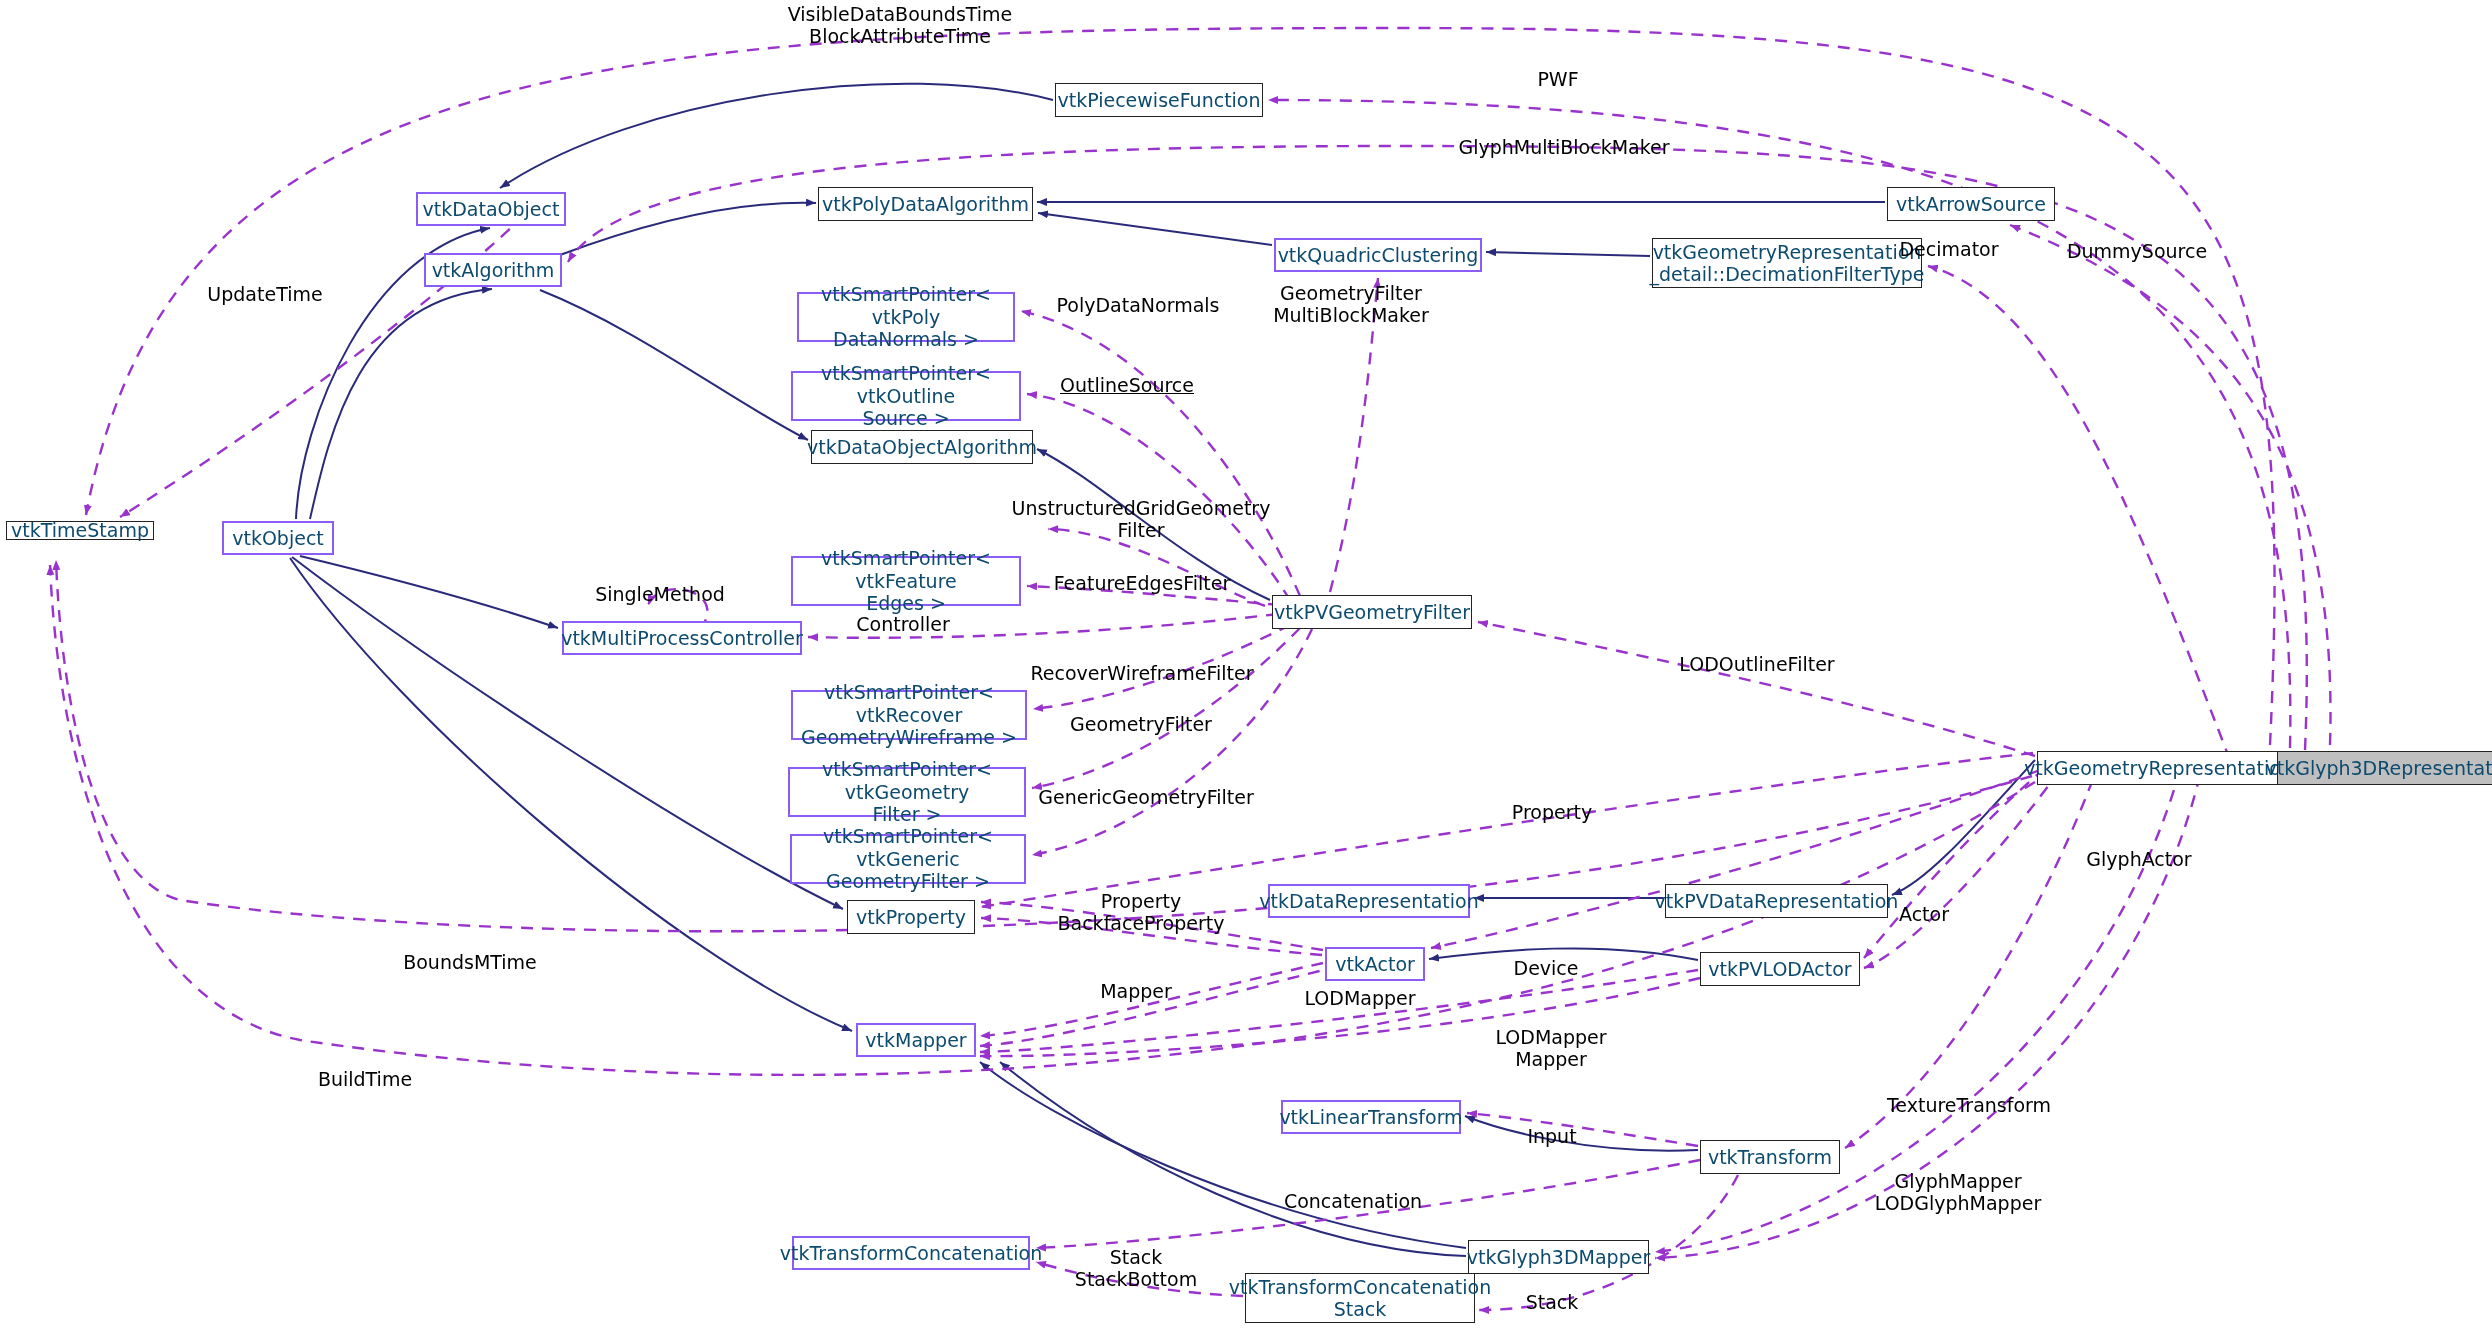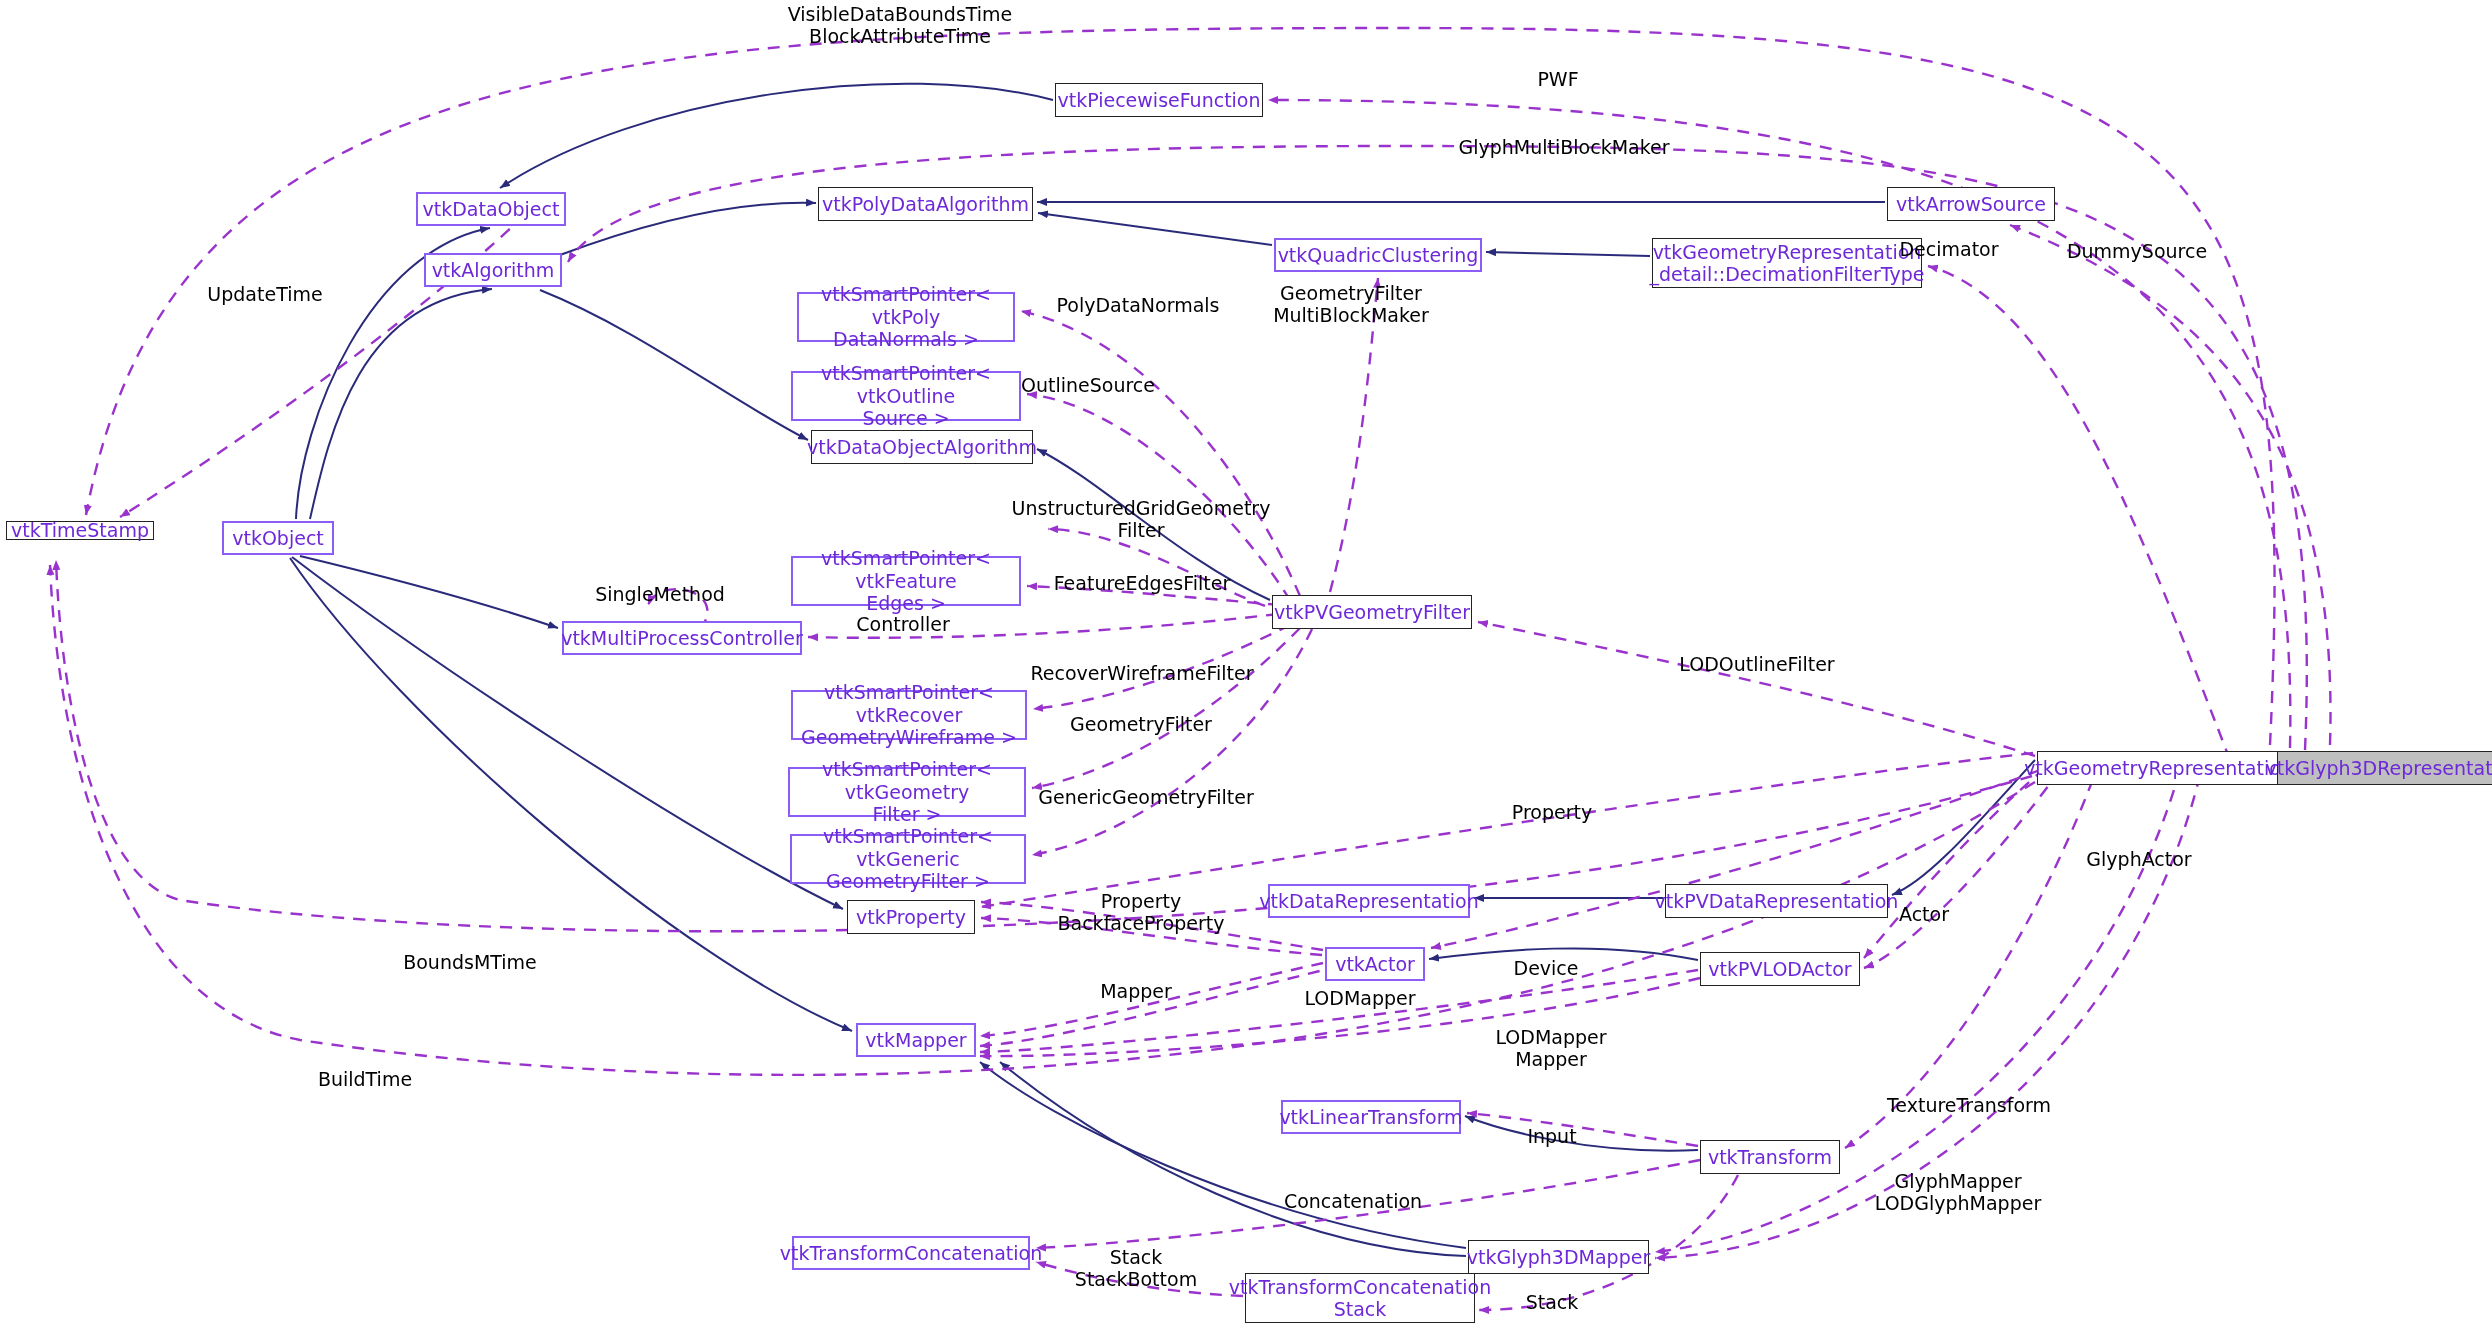--- a/index.html
+++ b/index.html
@@ -27,21 +27,21 @@
     position: absolute;
     box-sizing: border-box;
     background: #ffffff;
     border: 1px solid #222222;
     display: flex;
     align-items: center;
     justify-content: center;
     text-align: center;
     font-size: 19px;
     line-height: 1.18;
-    color: #6d28d9;
+    color: #0c4a6e;
     white-space: pre-line;
     padding: 1px 4px;
     z-index: 5;
   }
   .node.red {
     border: 2px solid #8b5cf6;
   }
   .node.cur {
     background: #bfbfbf;
     border: 1px solid #222222;
@@ -291,21 +291,21 @@
   <div class="edge-label" style="left:900px; top:3px;">VisibleDataBoundsTime
 BlockAttributeTime</div>
   <div class="edge-label" style="left:1558px; top:68px;">PWF</div>
   <div class="edge-label" style="left:1564px; top:136px;">GlyphMultiBlockMaker</div>
   <div class="edge-label" style="left:265px; top:283px;">UpdateTime</div>
   <div class="edge-label" style="left:1949px; top:238px;">Decimator</div>
   <div class="edge-label" style="left:2137px; top:240px;">DummySource</div>
   <div class="edge-label" style="left:1351px; top:282px;">GeometryFilter
 MultiBlockMaker</div>
   <div class="edge-label" style="left:1138px; top:294px;">PolyDataNormals</div>
-  <div class="edge-label" style="left:1088px; top:374px;">OutlineSource</div>
+  <div class="edge-label" style="left:1127px; top:374px;text-decoration:underline;">OutlineSource</div>
   <div class="edge-label" style="left:1141px; top:497px;">UnstructuredGridGeometry
 Filter</div>
   <div class="edge-label" style="left:1142px; top:572px;">FeatureEdgesFilter</div>
   <div class="edge-label" style="left:660px; top:583px;">SingleMethod</div>
   <div class="edge-label" style="left:903px; top:613px;">Controller</div>
   <div class="edge-label" style="left:1142px; top:662px;">RecoverWireframeFilter</div>
   <div class="edge-label" style="left:1757px; top:653px;">LODOutlineFilter</div>
   <div class="edge-label" style="left:1141px; top:713px;">GeometryFilter</div>
   <div class="edge-label" style="left:1146px; top:786px;">GenericGeometryFilter</div>
   <div class="edge-label" style="left:1552px; top:801px;">Property</div>

